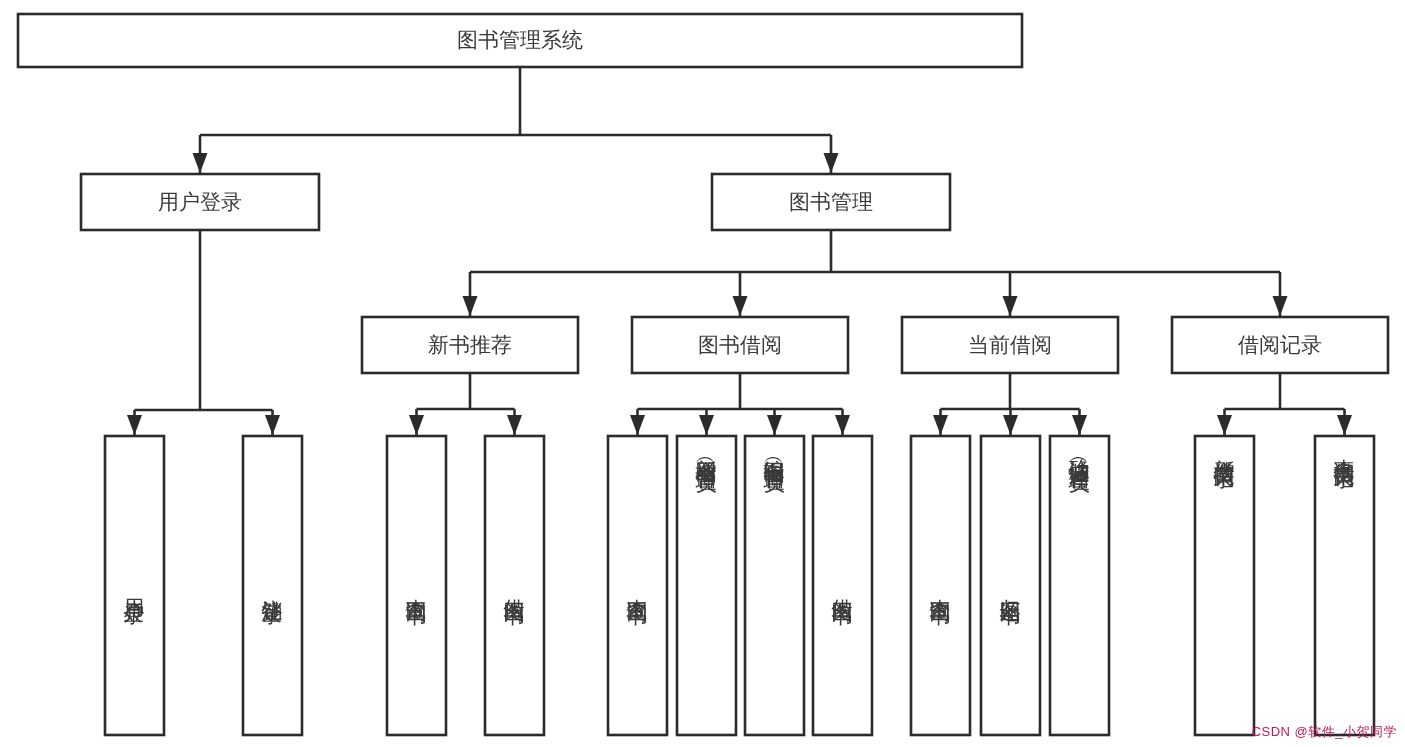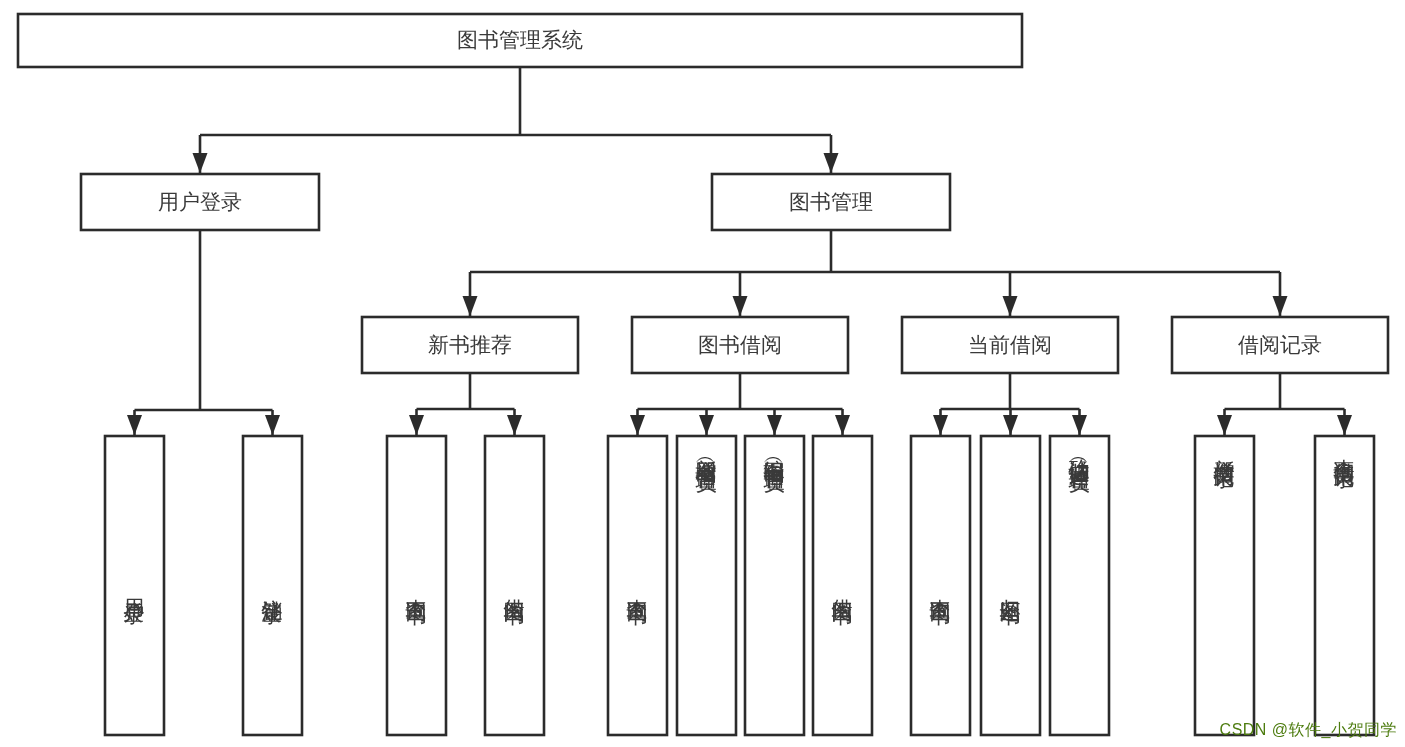--- a/index.html
+++ b/index.html
@@ -67,22 +67,22 @@
     pointer-events: none;
   }
   .vlabel-wrap.center-v {
     align-items: center;
   }
   .watermark {
     position: absolute;
     right: 8px;
     bottom: 6px;
     font-family: "Liberation Sans", "DejaVu Sans", sans-serif;
-    font-size: 16px;
-    color: #4d7c0f;
+    font-size: 13px;
+    color: #be185d;
     letter-spacing: 0.5px;
     white-space: nowrap;
   }
 </style>
 </head>
 <body>
 
 <div id="diagram-root">
   <svg id="tree-svg" viewBox="0 0 1405 747" xmlns="http://www.w3.org/2000/svg">
     <g id="connector-layer">

